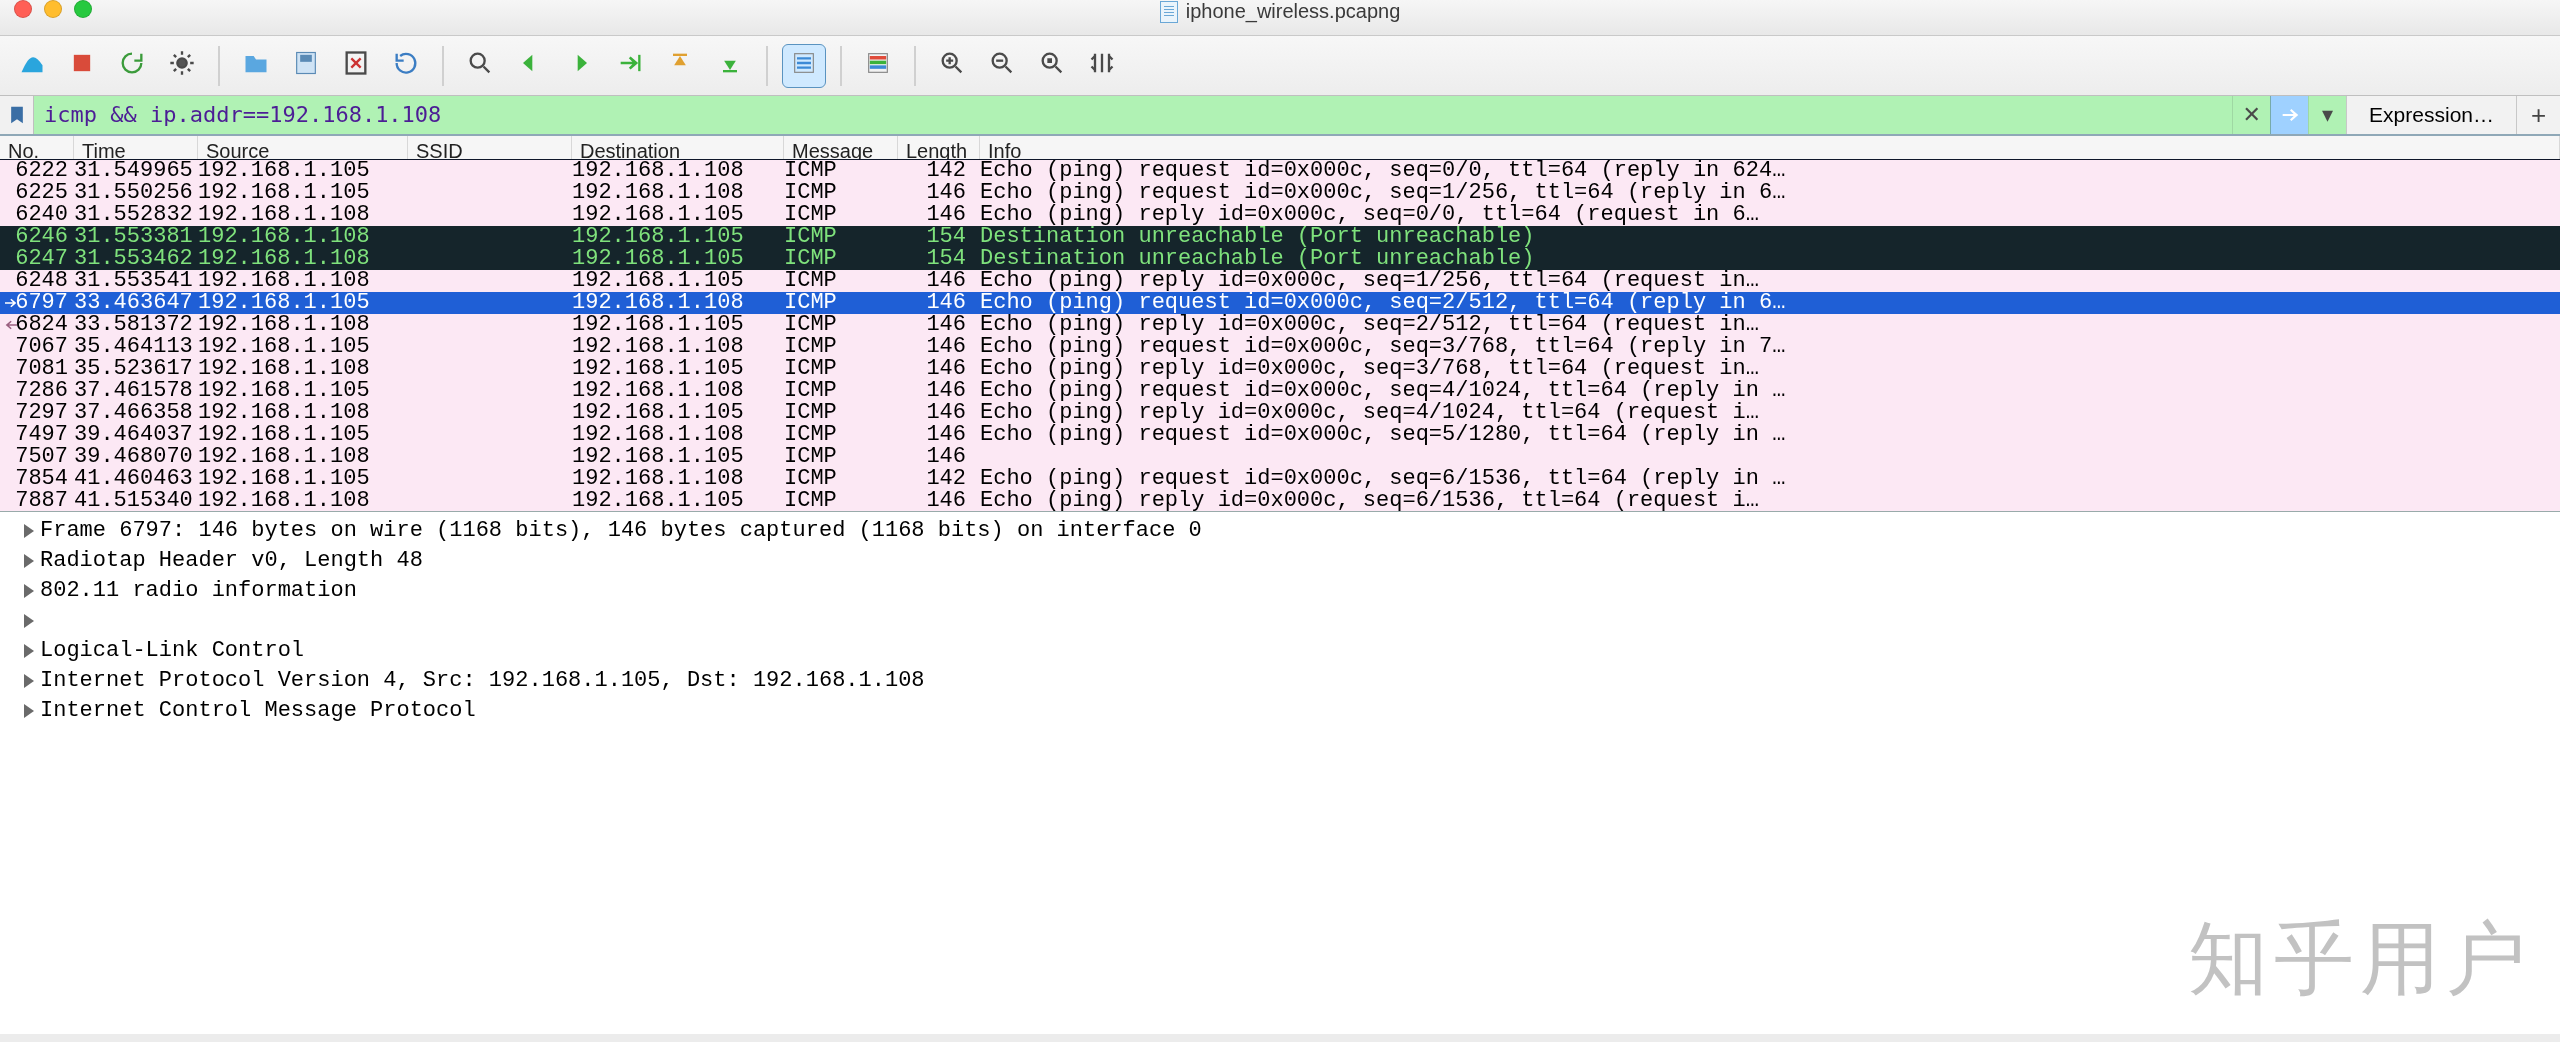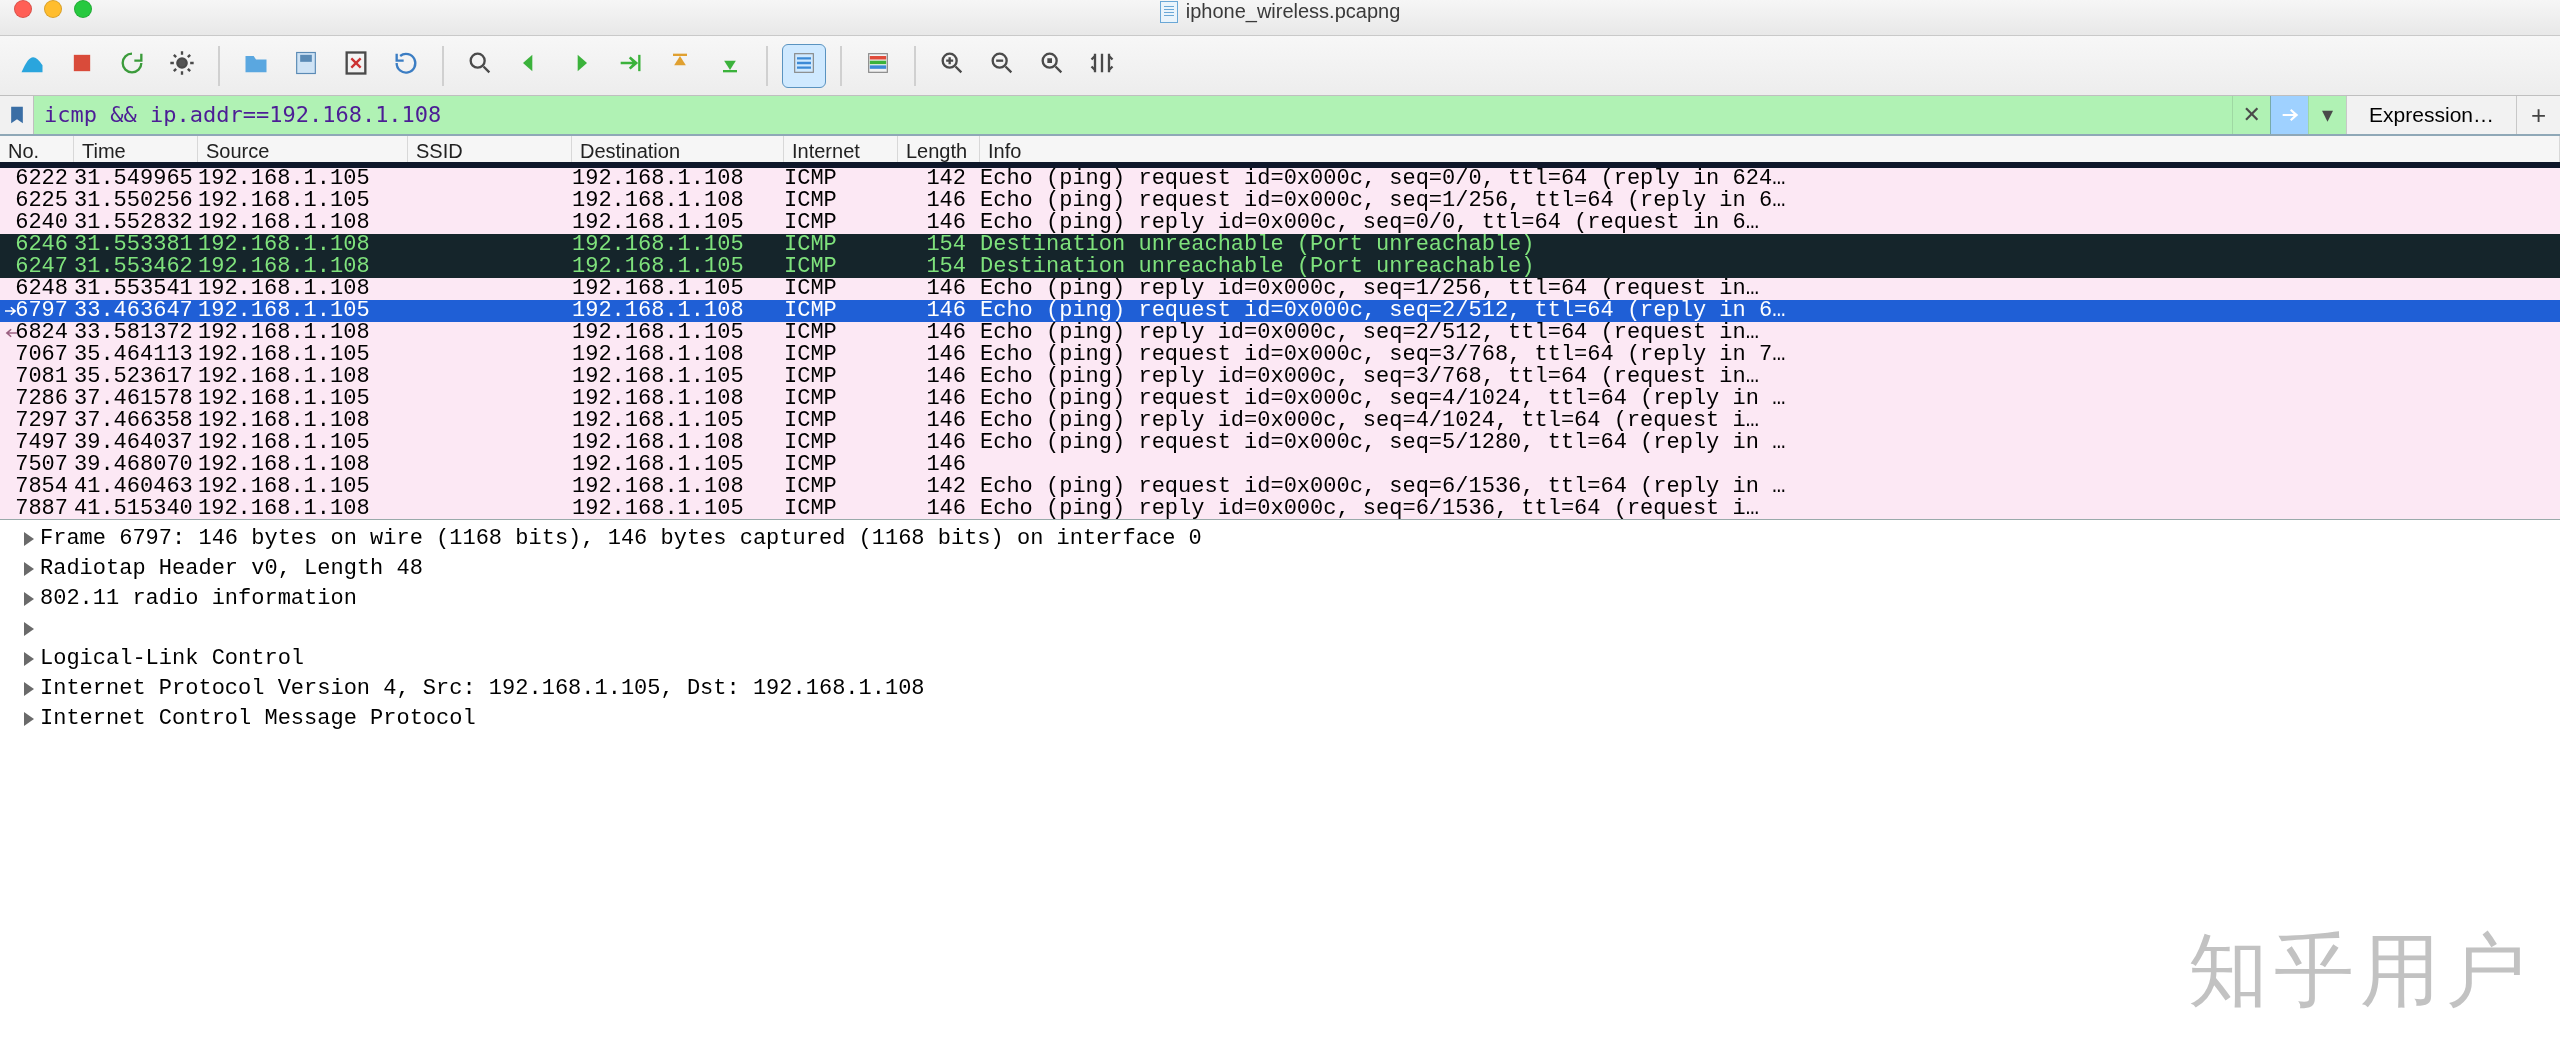--- a/index.html
+++ b/index.html
@@ -85,22 +85,22 @@
     padding:0 22px; background:#f2f2f2; border-left:1px solid #c8c8c8;
     display:flex;align-items:center; font-size:21px;
   }
   .plus-btn{
     width:44px; background:#f2f2f2; border-left:1px solid #c8c8c8;
     display:flex;align-items:center;justify-content:center; font-size:26px; color:#444;
   }
 
   
   .plist-header{
-    height:32px; background:#f6f6f6;
-    border-bottom:6px solid #0f172a;
+    height:24px; background:#f6f6f6;
+    border-bottom:1px solid #0f172a;
     display:flex; font-size:20px; color:#222;
   }
   .ph{
     border-right:1px solid #d8d8d8;
     padding:4px 8px 0 8px; overflow:hidden; white-space:nowrap;
   }
   .col-no    {width:74px; text-align:left;}
   .col-time  {width:124px;}
   .col-src   {width:210px;}
   .col-ssid  {width:164px;}
@@ -144,21 +144,21 @@
     padding:4px 0 0 20px;
   }
   .tree-row{display:flex; align-items:center; gap:6px; height:30px;}
   .disclosure{
     width:0;height:0;border-top:7px solid transparent;border-bottom:7px solid transparent;
     border-left:10px solid #6a6a6a; margin-left:4px;
   }
 
   
   .watermark{
-    position:fixed; right:28px; bottom:16px;
+    position:fixed; right:28px; bottom:28px;
     font-size:80px; color:rgba(120,120,120,.45);
     font-family:"PingFang SC","Microsoft YaHei",sans-serif;
     letter-spacing:6px; pointer-events:none; text-shadow:0 0 6px rgba(255,255,255,.6);
   }
 </style>
 </head>
 <body>
 
 <div class="titlebar">
   <div class="traffic-lights">
@@ -319,21 +319,21 @@
   <div class="expr-btn">Expression…</div>
   <div class="plus-btn">+</div>
 </div>
 
 <div class="plist-header">
   <div class="ph col-no">No.</div>
   <div class="ph col-time">Time</div>
   <div class="ph col-src">Source</div>
   <div class="ph col-ssid">SSID</div>
   <div class="ph col-dst">Destination</div>
-  <div class="ph col-proto">Internet</div>
+  <div class="ph col-proto">Message</div>
   <div class="ph col-len">Length</div>
   <div class="ph col-info">Info</div>
 </div>
 
 <div class="plist" id="plist">
     <div class="prow pink">
       <div class="c c-no">6222</div>
       <div class="c c-time">31.549965</div>
       <div class="c c-src">192.168.1.105</div>
       <div class="c c-ssid"></div>

